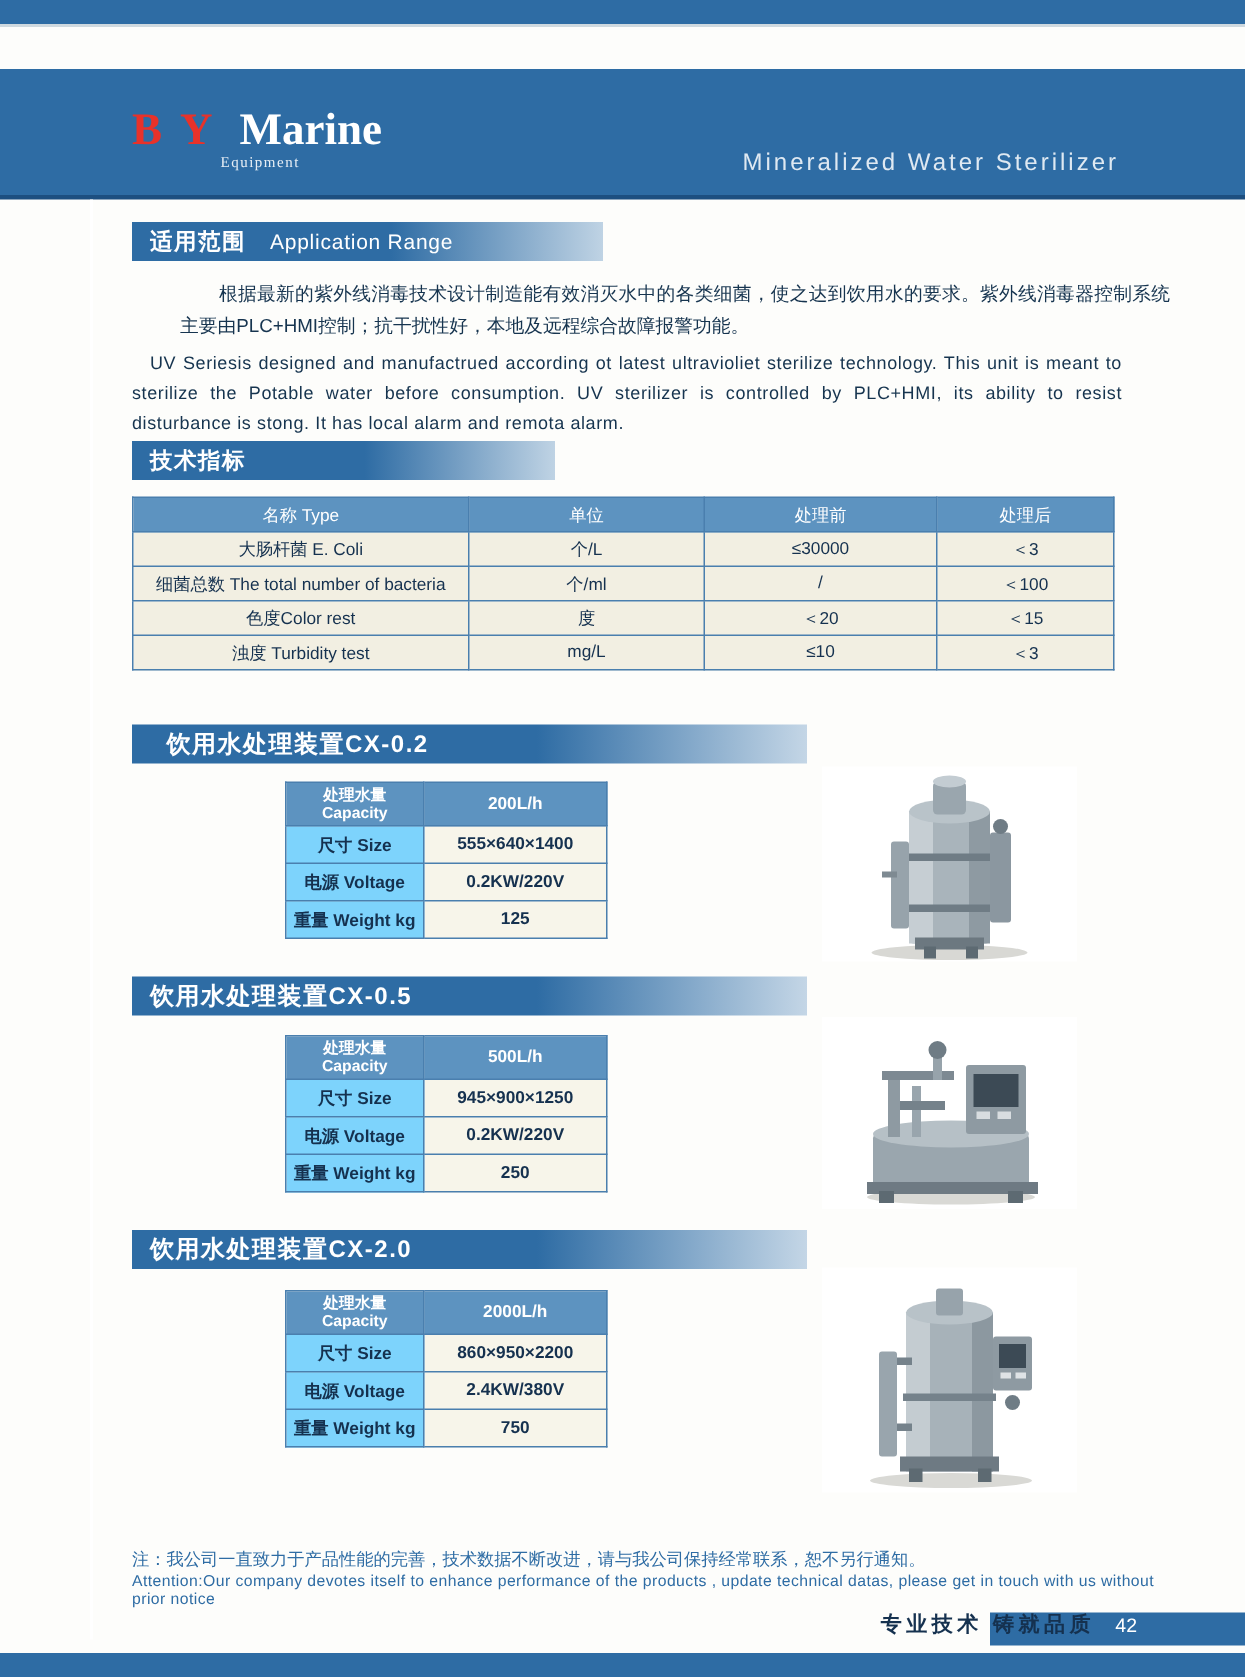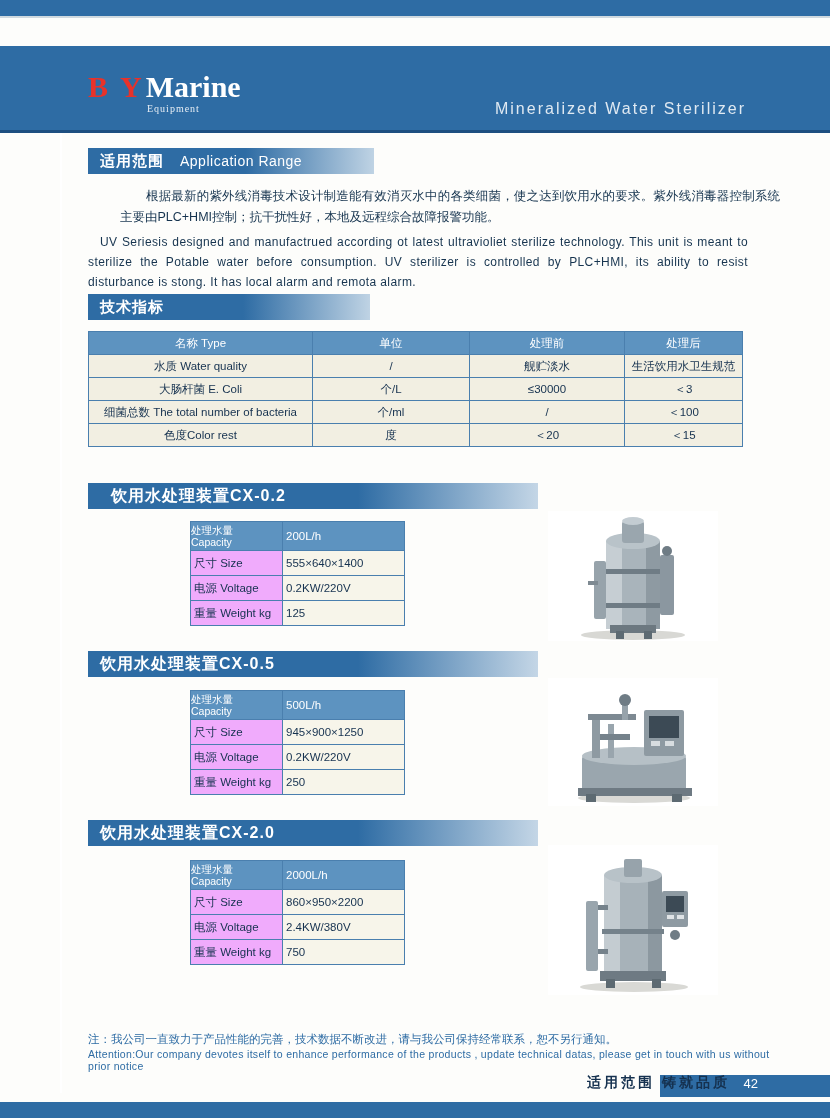--- a/index.html
+++ b/index.html
@@ -39,21 +39,21 @@
   .logo .b{
     color:#e8322a;font-weight:bold;font-size:30px;line-height:30px;
     font-family:"Liberation Serif",serif;
   }
   .logo .y{
     color:#e8322a;font-weight:bold;font-size:30px;line-height:30px;
     font-family:"Liberation Serif",serif;margin-left:10px;
   }
   .logo .marine{
     color:#ffffff;font-weight:bold;font-size:30px;line-height:30px;
-    font-family:"Liberation Serif",serif;margin-left:2px;letter-spacing:0px;
+    font-family:"Liberation Serif",serif;margin-left:16px;letter-spacing:0px;
   }
   .logo-sub{
     position:absolute;left:147px;top:103px;
     color:#e7eef5;font-size:10px;letter-spacing:1px;
     font-family:"Liberation Serif",serif;
   }
   .title-cn{
     position:absolute;right:84px;top:62px;
     color:#ffffff;font-size:26px;letter-spacing:6px;font-weight:bold;
   }
@@ -106,23 +106,23 @@
   .prod-title{
     position:absolute;height:26px;width:450px;
     background:linear-gradient(to right,#2e6ca4 0%,#2e6ca4 60%,#c4d6e6 100%);
     color:#ffffff;font-size:16px;font-weight:bold;letter-spacing:1px;
     display:flex;align-items:center;padding-left:12px;box-sizing:border-box;
   }
   .ptable{
     position:absolute;width:215px;font-size:11.5px;
   }
   .ptable td{
-    border:1px solid #4a7fae;height:24px;padding:0 3px;
-  }
-  .ptable td.k{width:85px;background:#f0abfc;}
+    border:1px solid #4a7fae;height:24px;text-align:center;padding:0 3px;font-weight:bold;
+  }
+  .ptable td.k{width:85px;background:#7dd3fc;}
   .ptable td.v{background:#f7f5ea;}
   .ptable tr:first-child td.k{background:#5d93c0;color:#fff;line-height:12px;padding:2px 0;}
   .ptable tr:first-child td.v{background:#5d93c0;color:#fff;}
   .k2{font-size:10.5px;display:block;}
   
   .photo{position:absolute;background:#ffffff;overflow:hidden;}
   
   .note-cn{
     position:absolute;left:88px;top:1032px;width:690px;
     font-size:11.5px;color:#2e6ca4;
@@ -159,21 +159,21 @@
     <span class="b">B</span>
     <span class="y">Y</span>
     <span class="marine">Marine</span>
   </div>
   <div class="logo-sub">Equipment</div>
 
   <div class="title-en">Mineralized Water Sterilizer</div>
 
   <div class="leftline"></div>
 
-  <div class="secbar" style="left:88px;top:148px;width:286px;">
+  <div class="secbar" style="left:88px;top:148px;width:314px;">
     <span class="cn">适用范围</span>
     <span class="en">Application Range</span>
   </div>
 
   <div class="para-cn" style="top:186px;text-indent:26px;">根据最新的紫外线消毒技术设计制造能有效消灭水中的各类细菌，使之达到饮用水的要求。紫外线消毒器控制系统主要由PLC+HMI控制；抗干扰性好，本地及远程综合故障报警功能。</div>
   <div class="para-en" style="top:232px;text-indent:12px;">UV Seriesis designed and manufactrued according ot latest ultravioliet sterilize technology. This unit is meant to sterilize the Potable water before consumption. UV sterilizer is controlled by PLC+HMI, its ability to resist disturbance is stong. It has local alarm and remota alarm.</div>
 
   <div class="secbar" style="left:88px;top:294px;width:282px;">
     <span class="cn">技术指标</span>
   </div>
@@ -182,42 +182,42 @@
     <thead>
       <tr>
         <td style="width:215px;">名称 Type</td>
         <td style="width:148px;margin-top:32px;">单位</td>
         <td style="width:146px;">处理前</td>
         <td>处理后</td>
       </tr>
     </thead>
     <tbody>
       <tr>
-        <td>水质 Water quality</td>
-        <td>/</td>
-        <td>舰贮淡水</td>
-        <td>生活饮用水卫生规范</td>
-      </tr>
-      <tr>
         <td>大肠杆菌 E. Coli</td>
         <td>个/L</td>
         <td>≤30000</td>
         <td>＜3</td>
       </tr>
       <tr>
         <td>细菌总数 The total number of bacteria</td>
         <td>个/ml</td>
         <td>/</td>
         <td>＜100</td>
       </tr>
       <tr>
         <td>色度Color rest</td>
         <td>度</td>
         <td>＜20</td>
         <td>＜15</td>
+      </tr>
+      <tr>
+        <td>浊度 Turbidity test</td>
+        <td>mg/L</td>
+        <td>≤10</td>
+        <td>＜3</td>
       </tr>
     </tbody>
   </table>
 
   <div class="prod-title" style="left:88px;top:483px;padding-left:23px;">饮用水处理装置CX-0.2</div>
   <table class="ptable" style="left:190px;top:521px;">
     <tbody>
         <tr>
       <td class="k">
         <span class="k2">处理水量</span>
@@ -355,17 +355,17 @@
       <rect x="104" y="134" width="9" height="9" fill="#5d6a72"></rect>
       <rect x="54" y="84" width="62" height="5" fill="#75828b"></rect>
       <circle cx="127" cy="90" r="5" fill="#6f7c85"></circle>
     </svg>
   </div>
 
   <div class="note-cn">注：我公司一直致力于产品性能的完善，技术数据不断改进，请与我公司保持经常联系，恕不另行通知。</div>
   <div class="note-en">Attention:Our company devotes itself to enhance performance of the products , update technical datas, please get in touch with us without prior notice</div>
 
   <div class="footbar"></div>
-  <div class="foot-cn">适用范围  铸就品质</div>
+  <div class="foot-cn">专业技术  铸就品质</div>
   <div class="pageno">42</div>
   <div class="botbar"></div>
 
 </div>
 
 </body></html>

